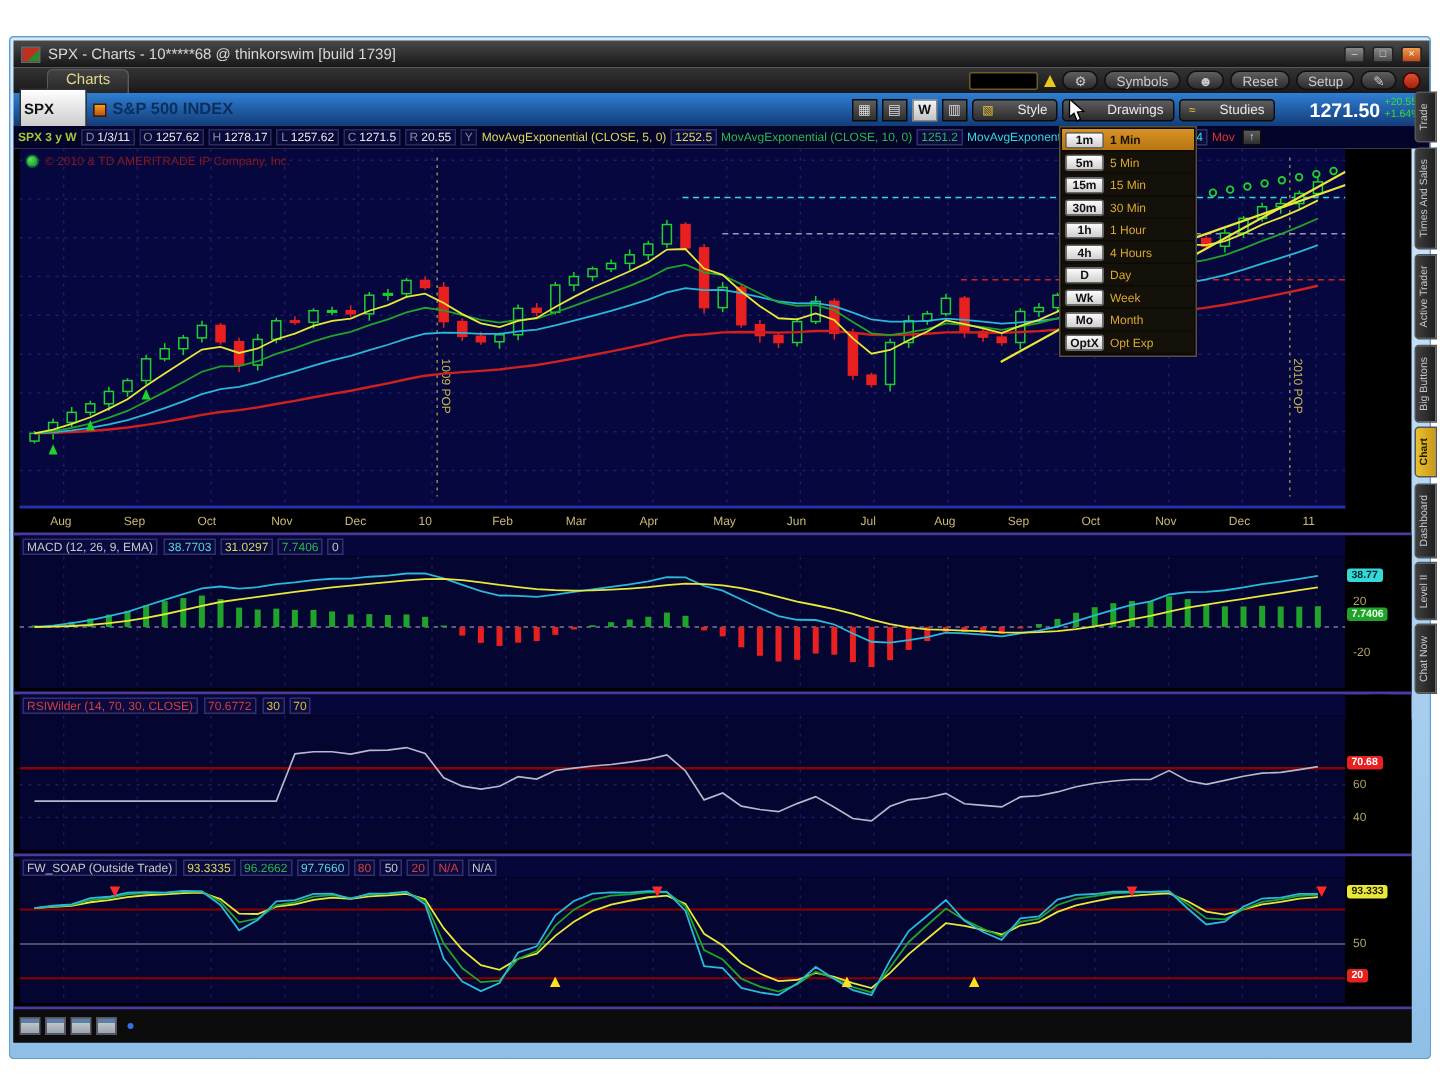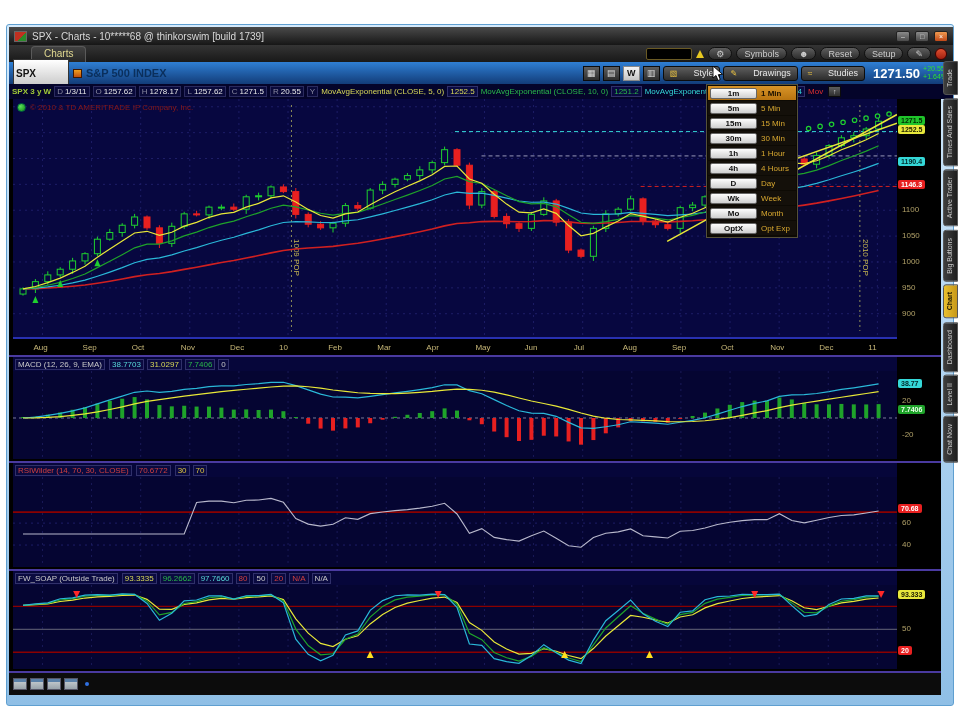--- a/index.html
+++ b/index.html
@@ -11,29 +11,29 @@
   .winbtn{width:14px;height:11px;border-radius:2px;background:linear-gradient(#8a8a8a,#4a4a4a);border:1px solid #222;font-size:7px;color:#ddd;line-height:9px;text-align:center;}
   .winbtn.close{background:linear-gradient(#f09a50,#c04818);color:#fff;}
   #menubar{position:absolute;left:2px;top:20px;width:944px;height:17px;background:linear-gradient(#343434,#191919);display:flex;align-items:center;}
   #charts-tab{margin-left:22px;background:linear-gradient(#424242,#262626);border:1px solid #5a5a5a;border-bottom:none;border-radius:4px 4px 0 0;color:#e0d890;font-size:10px;padding:1px 12px;height:16px;}
   #menubar-right{margin-left:auto;display:flex;align-items:center;gap:4px;padding-right:6px;}
   #quick-input{width:46px;height:12px;background:#000;border:1px solid #6a5a24;border-radius:2px;}
   .warn{width:0;height:0;border-left:4px solid transparent;border-right:4px solid transparent;border-bottom:8px solid #e8c820;}
   .ovalbtn{background:linear-gradient(#5e5e5e,#2c2c2c);border:1px solid #101010;border-radius:8px;color:#cccccc;font-size:9px;padding:1px 7px;height:13px;display:flex;align-items:center;gap:2px;white-space:nowrap;}
   .roundbtn{width:12px;height:12px;border-radius:50%;background:linear-gradient(#e05030,#a02010);border:1px solid #400;}
   #symbolbar{position:absolute;left:2px;top:37px;width:944px;height:22px;background:linear-gradient(#2f7fd4,#123c78);display:flex;align-items:center;padding:0 4px;gap:4px;}
-  #symbol-input{width:56px;height:15px;background:linear-gradient(#ffffff,#c8c8c8);border:1px solid #333;font-size:10px;font-weight:bold;color:#111;padding:13px 2px;font-family:"Liberation Sans",sans-serif;}
+  #symbol-input{width:45px;height:15px;background:linear-gradient(#ffffff,#c8c8c8);border:1px solid #333;font-size:10px;font-weight:bold;color:#111;padding:13px 2px;font-family:"Liberation Sans",sans-serif;}
   .flag{width:9px;height:9px;background:linear-gradient(#f0a020,#c05010);border:1px solid #401800;}
   #symbol-desc{color:#0a2f5c;font-size:11px;font-weight:bold;}
   #symbolbar-right{margin-left:auto;display:flex;align-items:center;gap:3px;}
   .sqbtn{width:17px;height:15px;background:linear-gradient(#5e5e5e,#2e2e2e);border:1px solid #0c0c0c;color:#ddd;font-size:9px;display:flex;align-items:center;justify-content:center;}
   .sqbtn.light{background:linear-gradient(#f4f4f4,#c4c4c4);color:#111;border:1px solid #888;font-weight:bold;}
   .toolbtn{background:linear-gradient(#5e5e5e,#2c2c2c);border:1px solid #0c0c0c;border-radius:3px;color:#e8e8e8;font-size:9px;padding:1px 6px;height:15px;display:flex;align-items:center;gap:16px;}
   .toolbtn .ticon{color:#e8c040;font-size:8px;}
-  #price{color:#ffffff;font-weight:bold;font-size:13px;margin-left:5px;}
+  #price{color:#ffffff;font-weight:bold;font-size:13px;margin-left:20px;}
   #chg{display:flex;flex-direction:column;font-size:7px;color:#30e030;line-height:8px;margin-right:2px;}
   #databar{position:absolute;left:2px;top:59px;width:944px;height:15px;background:#04042a;display:flex;align-items:center;font-size:8px;gap:3px;padding:0 3px;color:#bbbbbb;white-space:nowrap;overflow:hidden;}
   #db-symbol{color:#a0c838;font-weight:bold;}
   .dbf{border:1px solid #2a2a5e;background:#0a0a3a;padding:0 2px;height:11px;display:flex;align-items:center;gap:2px;}
   .dbk{color:#8a8aa0;} .dbv{color:#e8e8e8;}
   .chip{border:1px solid #30306a;background:#0a0a40;padding:0 2px;height:11px;display:inline-flex;align-items:center;}
   #chartarea{position:absolute;left:2px;top:74px;width:932px;height:596px;background:#000000;}
   #chartarea svg{position:absolute;left:4px;}
   #mainplot{top:0px;} #macdplot{top:272px;} #rsiplot{top:378px;} #soapplot{top:486px;}
   .axis{position:absolute;left:888px;width:44px;background:#000;}
@@ -43,21 +43,21 @@
   #xaxis{position:absolute;left:4px;top:238px;width:884px;height:18px;background:#000;border-top:2px solid #2830b0;}
   #xaxis span{position:absolute;top:4px;color:#c8b878;font-size:8px;}
   .sep{position:absolute;left:0;width:932px;height:2px;background:#4a3aa0;}
   .phead{position:absolute;left:4px;width:884px;height:14px;background:#06063a;display:flex;align-items:center;gap:4px;font-size:8px;padding:0 2px;white-space:nowrap;}
   #macd-header{top:258px;color:#c8c8c8;} #rsi-header{top:364px;color:#d04040;} #soap-header{top:472px;color:#c8c8c8;}
   #copyright{position:absolute;left:8px;top:4px;display:flex;align-items:center;gap:4px;font-size:8px;color:#8a1818;}
   #tos-logo{width:9px;height:9px;border-radius:50%;background:radial-gradient(circle at 35% 35%,#5ae05a,#128a12);border:1px solid #064;}
   #tf-menu{position:absolute;left:706px;top:84px;width:92px;background:#0d0a04;border:1px solid #55513a;z-index:50;padding:1px;}
   .tfrow{display:flex;align-items:center;gap:4px;height:14px;padding:0 2px;background:#14100a;margin-bottom:1px;}
   .tfrow.sel{background:linear-gradient(#d89428,#b87410);}
-  .tfkey{width:47px;height:11px;background:linear-gradient(#fdfdfd,#cfcfcf);border:1px solid #666;border-radius:2px;color:#111;font-size:8px;font-weight:bold;display:flex;align-items:center;justify-content:center;}
+  .tfkey{width:26px;height:11px;background:linear-gradient(#fdfdfd,#cfcfcf);border:1px solid #666;border-radius:2px;color:#111;font-size:8px;font-weight:bold;display:flex;align-items:center;justify-content:center;}
   .tflabel{font-size:8px;color:#d8a830;}
   .tfrow.sel .tflabel{color:#1a1000;font-weight:bold;}
   #sidetabs{position:absolute;left:936px;top:36px;width:15px;display:flex;flex-direction:column;gap:3px;z-index:40;}
   .stab{writing-mode:vertical-rl;transform:rotate(180deg);background:linear-gradient(90deg,#1e1e1e,#3e3e3e);color:#c8c8c8;font-size:7px;padding:7px 2px;border-radius:0 3px 3px 0;text-align:center;border:1px solid #555;}
   .stab.sel{background:linear-gradient(90deg,#c89818,#e8c030);color:#201800;font-weight:bold;}
   #taskbar{position:absolute;left:0;top:574px;width:932px;height:22px;background:#0c0c0c;display:flex;align-items:center;gap:3px;padding:0 4px;}
   .tbicon{width:14px;height:12px;background:linear-gradient(#cfd4d8,#98a2aa);border:1px solid #556;box-shadow:inset 0 3px 0 #5a80a8;}
   .bluedot{width:4px;height:4px;background:#3070e0;border-radius:50%;margin-left:4px;}
   #cursor{position:absolute;left:712px;top:66px;z-index:60;}
 </style>
@@ -359,31 +359,20 @@
         <circle cx="864.552" cy="17.07391304347826" r="2.2" fill="none" stroke="#1fd12f" stroke-width="1.2"></circle>
         <circle cx="876.044" cy="15.004347826086956" r="2.2" fill="none" stroke="#1fd12f" stroke-width="1.2"></circle>
         <polygon points="22.4,197.02173913043478 19.4,204.02173913043478 25.4,204.02173913043478" fill="#1fd12f"></polygon>
         <polygon points="47.2,180.98260869565217 44.2,187.98260869565217 50.2,187.98260869565217" fill="#1fd12f"></polygon>
         <polygon points="84.4,160.28695652173914 81.4,167.28695652173914 87.4,167.28695652173914" fill="#1fd12f"></polygon>
       </svg>
     <div id="copyright">
       <div id="tos-logo"></div>
       <span>© 2010 &amp; TD AMERITRADE IP Company, Inc.</span>
     </div>
-    <div class="axis" id="axis-main">
-        <div class="tick" style="top: 106.239px;">1100</div>
-        <div class="tick" style="top: 132.109px;">1050</div>
-        <div class="tick" style="top: 157.978px;">1000</div>
-        <div class="tick" style="top: 183.848px;">950</div>
-        <div class="tick" style="top: 209.717px;">900</div>
-        <div class="badge" style="top: 16.5065px; background: rgb(31, 196, 42); color: rgb(0, 42, 0);">1271.5</div>
-        <div class="badge" style="top: 26.337px; background: rgb(232, 232, 60); color: rgb(34, 34, 0);">1252.5</div>
-        <div class="badge" style="top: 58.467px; background: rgb(53, 216, 216); color: rgb(0, 42, 42);">1190.4</div>
-        <div class="badge" style="top: 81.2839px; background: rgb(232, 32, 32); color: rgb(255, 255, 255);">1146.3</div>
-      </div>
     <div id="xaxis">
         <span style="left: 20.4667px;">Aug</span>
         <span style="left: 69.5778px;">Sep</span>
         <span style="left: 118.689px;">Oct</span>
         <span style="left: 167.8px;">Nov</span>
         <span style="left: 216.911px;">Dec</span>
         <span style="left: 266.022px;">10</span>
         <span style="left: 315.133px;">Feb</span>
         <span style="left: 364.244px;">Mar</span>
         <span style="left: 413.356px;">Apr</span>

